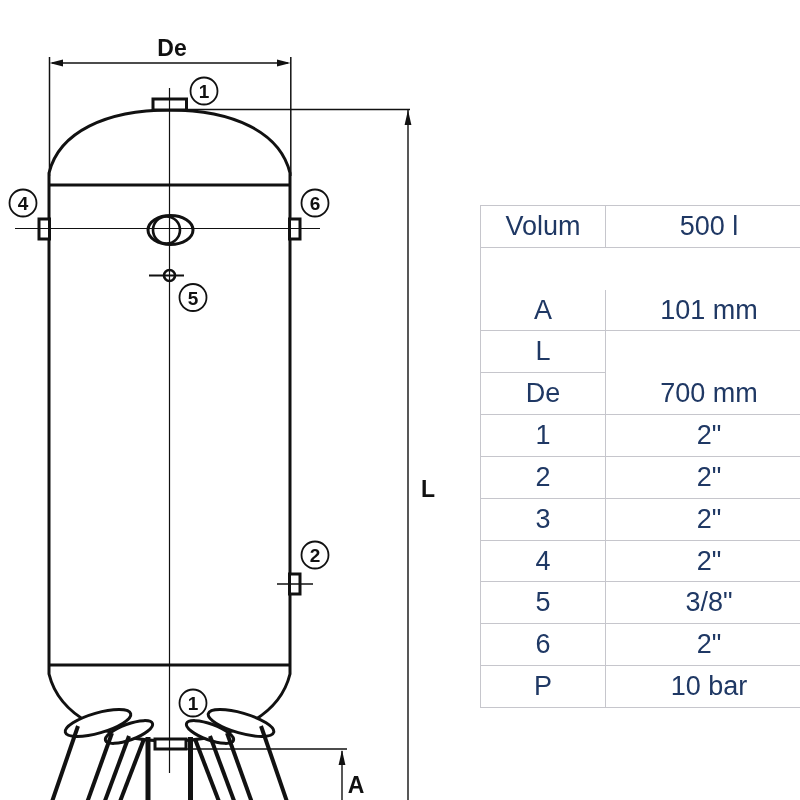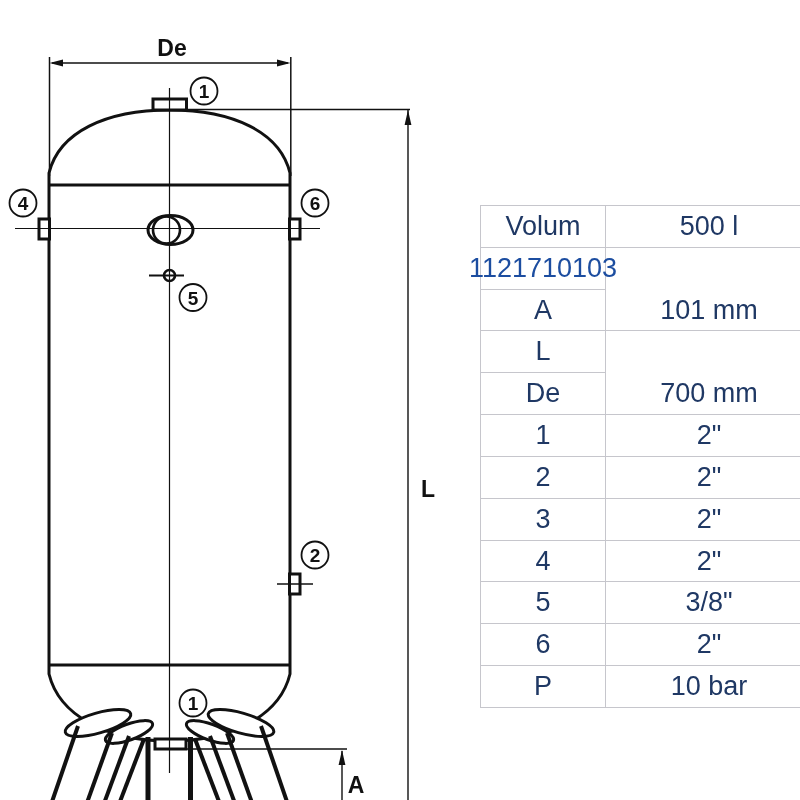--- a/index.html
+++ b/index.html
@@ -135,21 +135,20 @@
       <text x="193" y="674">1</text>
     </g>
   </svg>
 
   <div class="spec-table">
       <div class="spec-row">
         <div class="spec-cell label">Volum</div>
         <div class="spec-cell value">500 l</div>
       </div>
       <div class="spec-row">
-        <div class="spec-cell value code">1121710103</div>
       </div>
       <div class="spec-row">
         <div class="spec-cell label">A</div>
         <div class="spec-cell value">101 mm</div>
       </div>
       <div class="spec-row">
         <div class="spec-cell label">L</div>
       </div>
       <div class="spec-row">
         <div class="spec-cell label">De</div>

